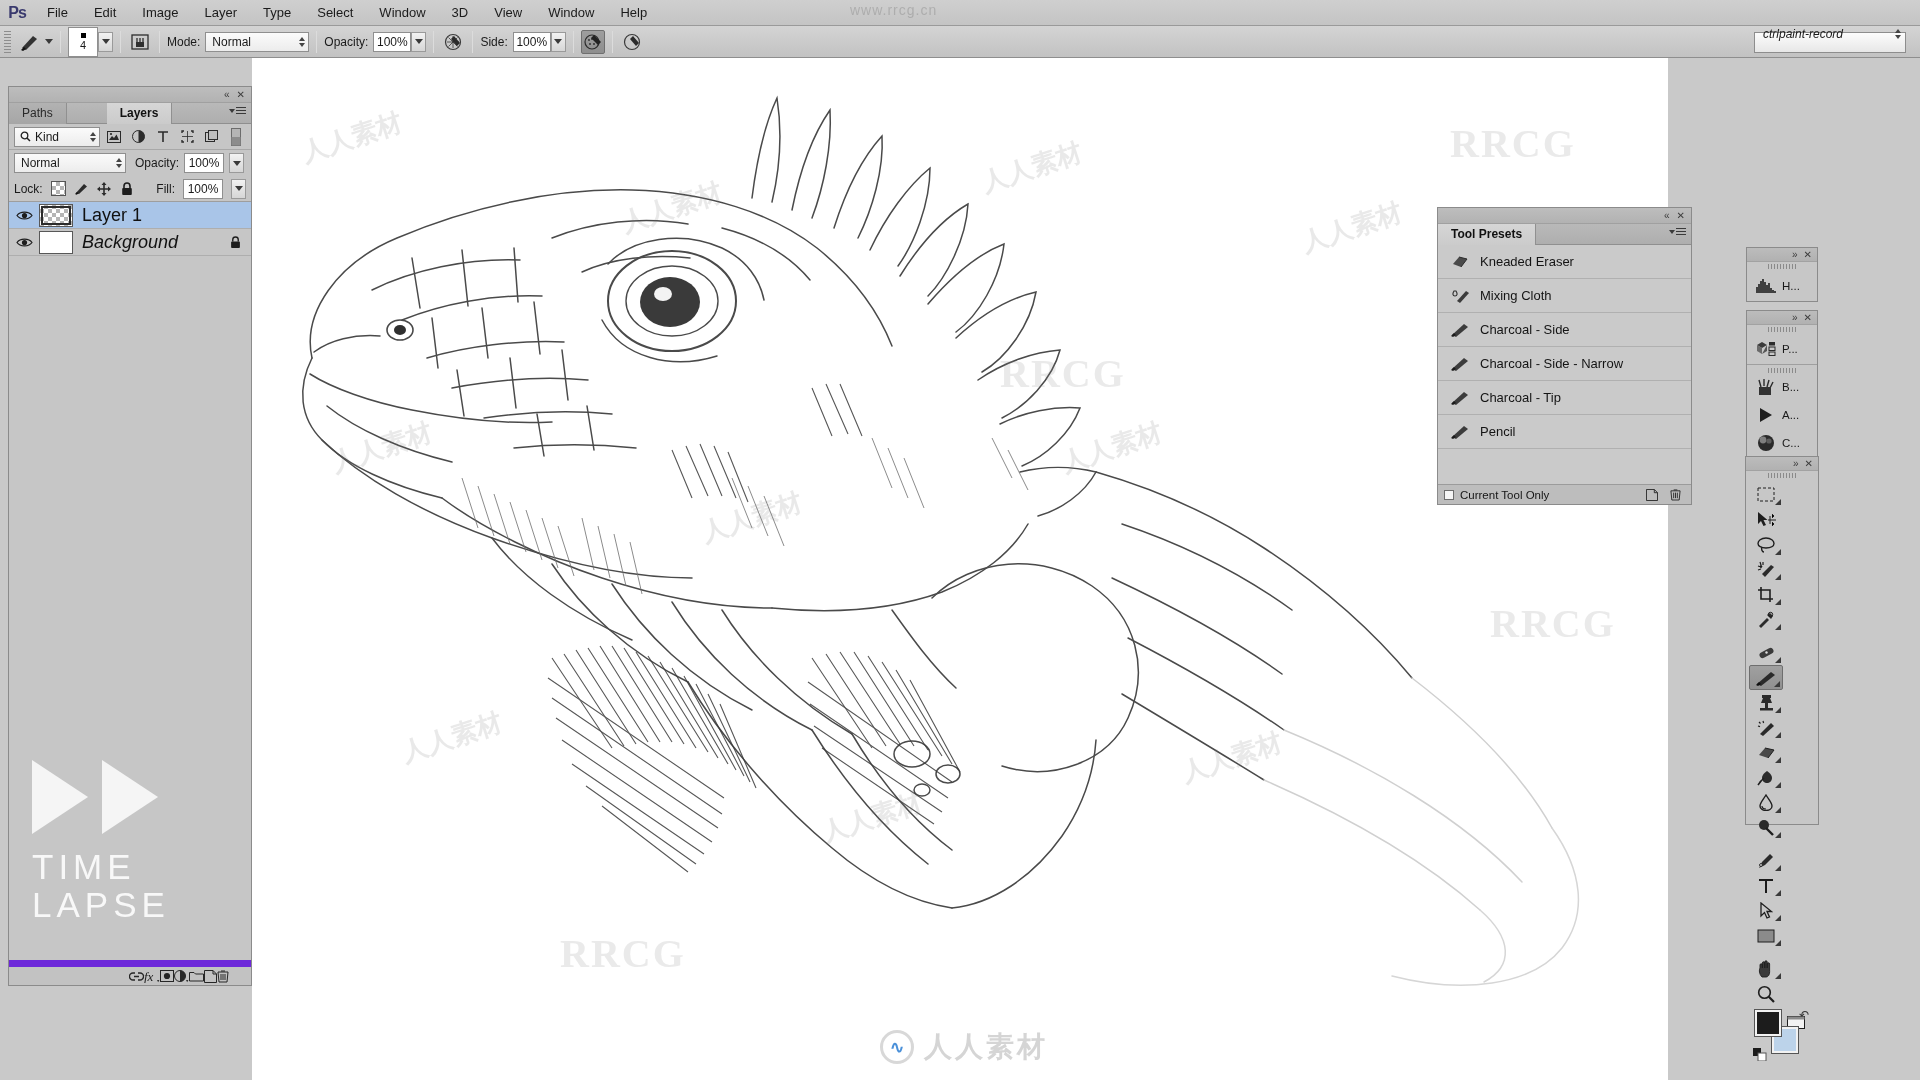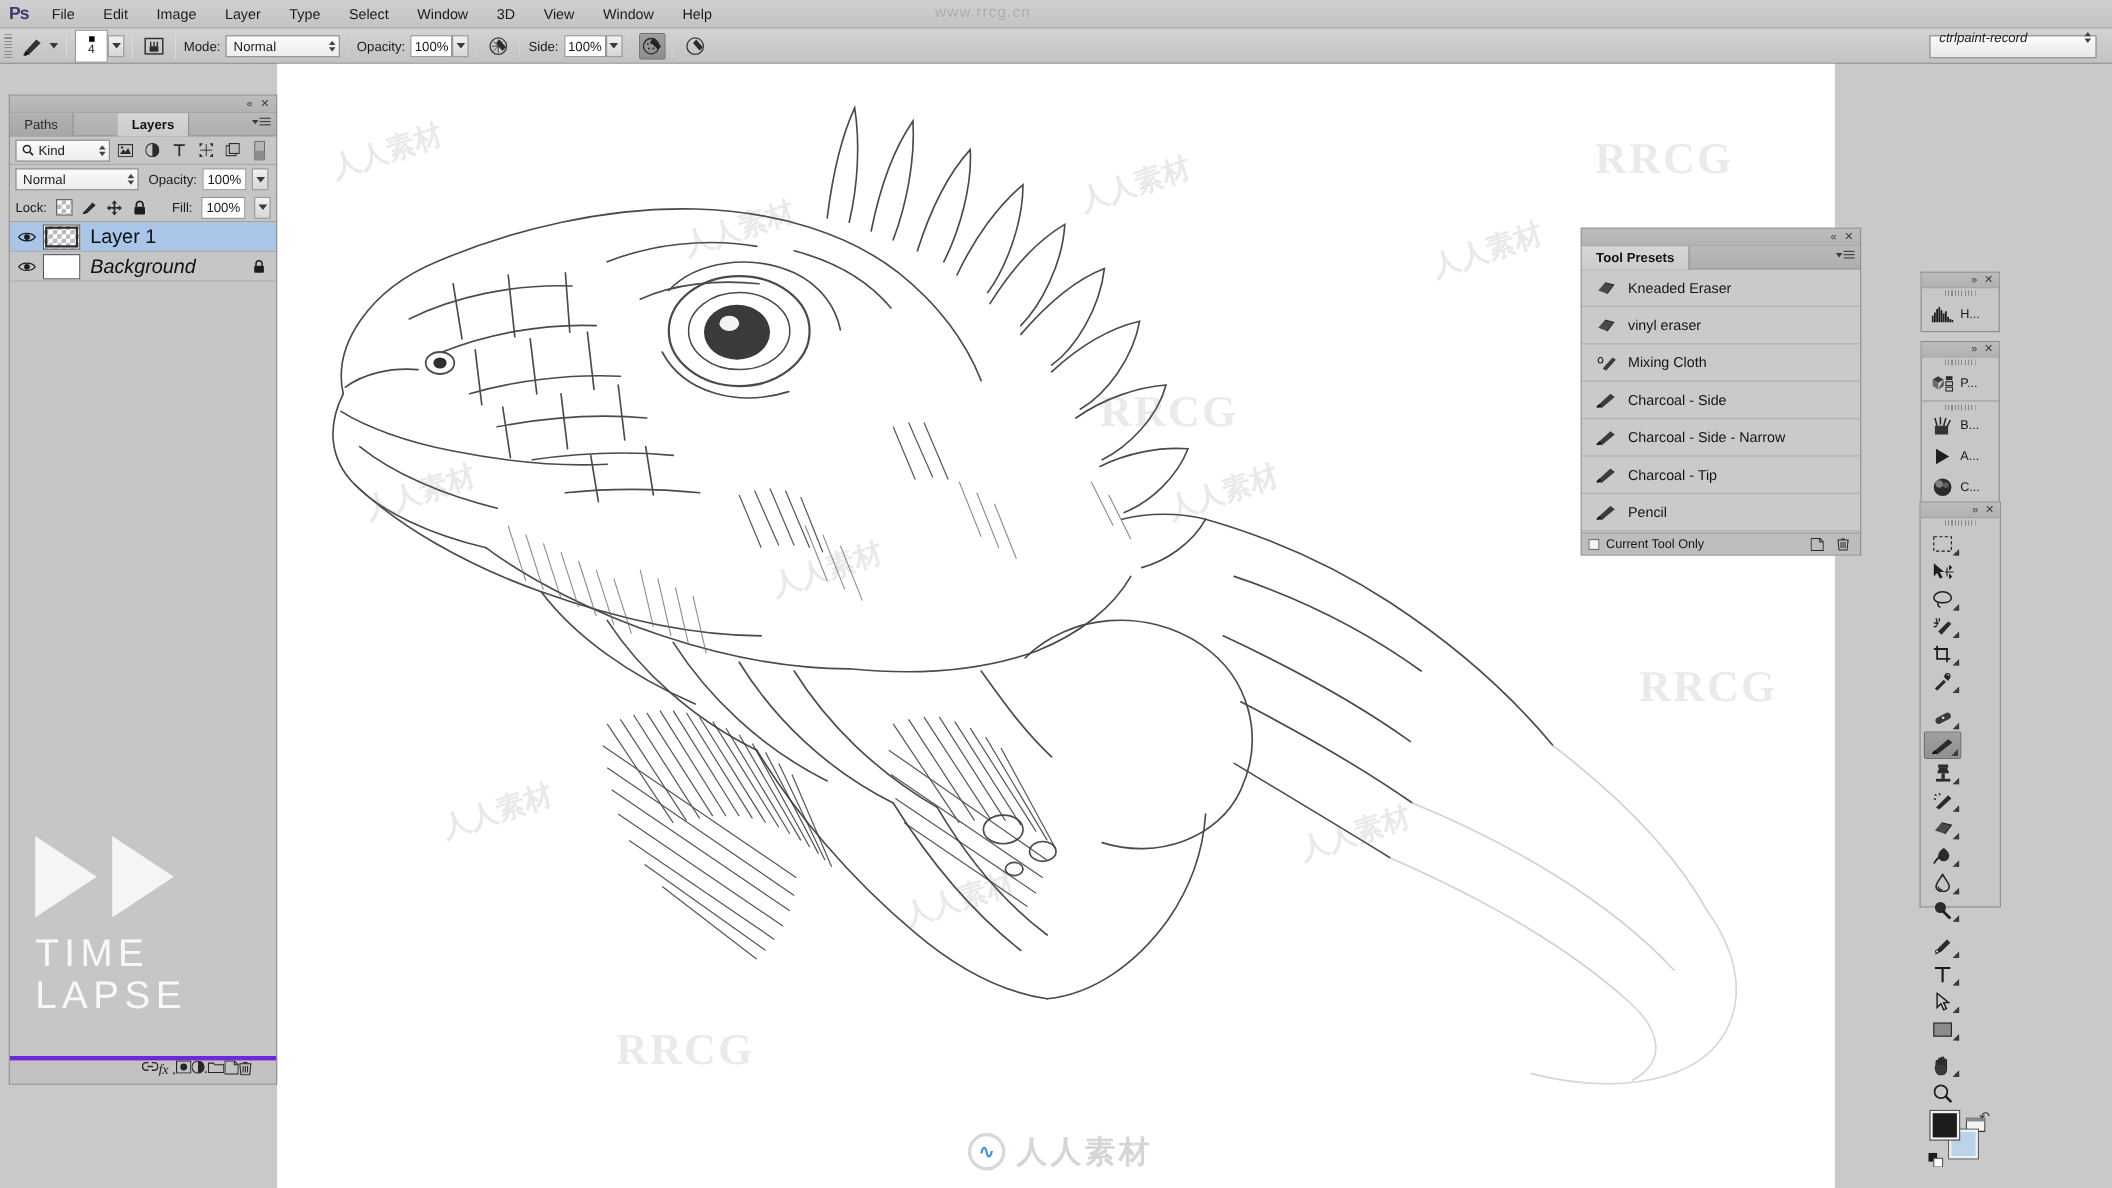--- a/index.html
+++ b/index.html
@@ -160,22 +160,22 @@
   .layer-row.selected{ background:#a9c5e8; }
   .eye{ width:22px; display:flex; align-items:center; justify-content:center; }
   .thumb{
     width:34px;height:23px;border:1px solid #585858; flex:none;
   }
   .thumb.sel-border{ outline:2px solid #2b2b2b; outline-offset:-4px; }
   .layer-name{ font-size:18px; color:#111; flex:1; padding-left:5px; }
   .layer-name.italic{ font-style:italic; }
   .layers-list{ flex:1; background:#c6c6c6; overflow:hidden; }
   .layers-footer{
-    height:25px; background:#c2c2c2; border-top:4px solid #6d28d9;
-    display:flex;align-items:flex-start;justify-content:flex-end; gap:0; padding-right:22px; flex:none;
+    height:25px; background:#c2c2c2; border-top:7px solid #6d28d9;
+    display:flex;align-items:center;justify-content:flex-end; gap:0; padding-right:22px; flex:none;
   }
   .lf-icon{ font-size:13px; color:#262626; display:flex;align-items:center; }
   
   #timelapse{
     position:absolute; left:32px; top:760px; width:190px; pointer-events:none;
   }
   .tl-arrows{ display:flex; gap:14px; margin-bottom:14px; }
   .tl-arrow{
     width:0;height:0;border-top:37px solid transparent;border-bottom:37px solid transparent;
     border-left:56px solid rgba(255,255,255,0.82);
@@ -732,29 +732,20 @@
       <span class="tp-icon">
         <svg width="18" height="14" viewBox="0 0 18 14">
             <path d="M2 9 L8 2 L16 4 L10 12 Z" fill="#4a4a4a"></path>
             <path d="M8 2 L16 4 L10 12" fill="none" stroke="#2b2b2b"></path>
           </svg>
       </span>
       <span>Kneaded Eraser</span>
     </div>
     <div class="tp-row">
       <span class="tp-icon">
-        <svg width="18" height="14" viewBox="0 0 18 14">
-            <path d="M2 9 L8 2 L16 4 L10 12 Z" fill="#4a4a4a"></path>
-            <path d="M8 2 L16 4 L10 12" fill="none" stroke="#2b2b2b"></path>
-          </svg>
-      </span>
-      <span>vinyl eraser</span>
-    </div>
-    <div class="tp-row">
-      <span class="tp-icon">
         <svg width="20" height="16" viewBox="0 0 20 16">
             <path d="M4 3 C2 6 3 8 5 8 C7 8 8 6 6 3 Z" fill="none" stroke="#2b2b2b" stroke-width="1.1"></path>
             <path d="M7 13 L16 3 L19 5 L10 15 Z" fill="#3c3c3c"></path>
           </svg>
       </span>
       <span>Mixing Cloth</span>
     </div>
     <div class="tp-row">
       <span class="tp-icon">
         <svg width="20" height="15" viewBox="0 0 20 15">

